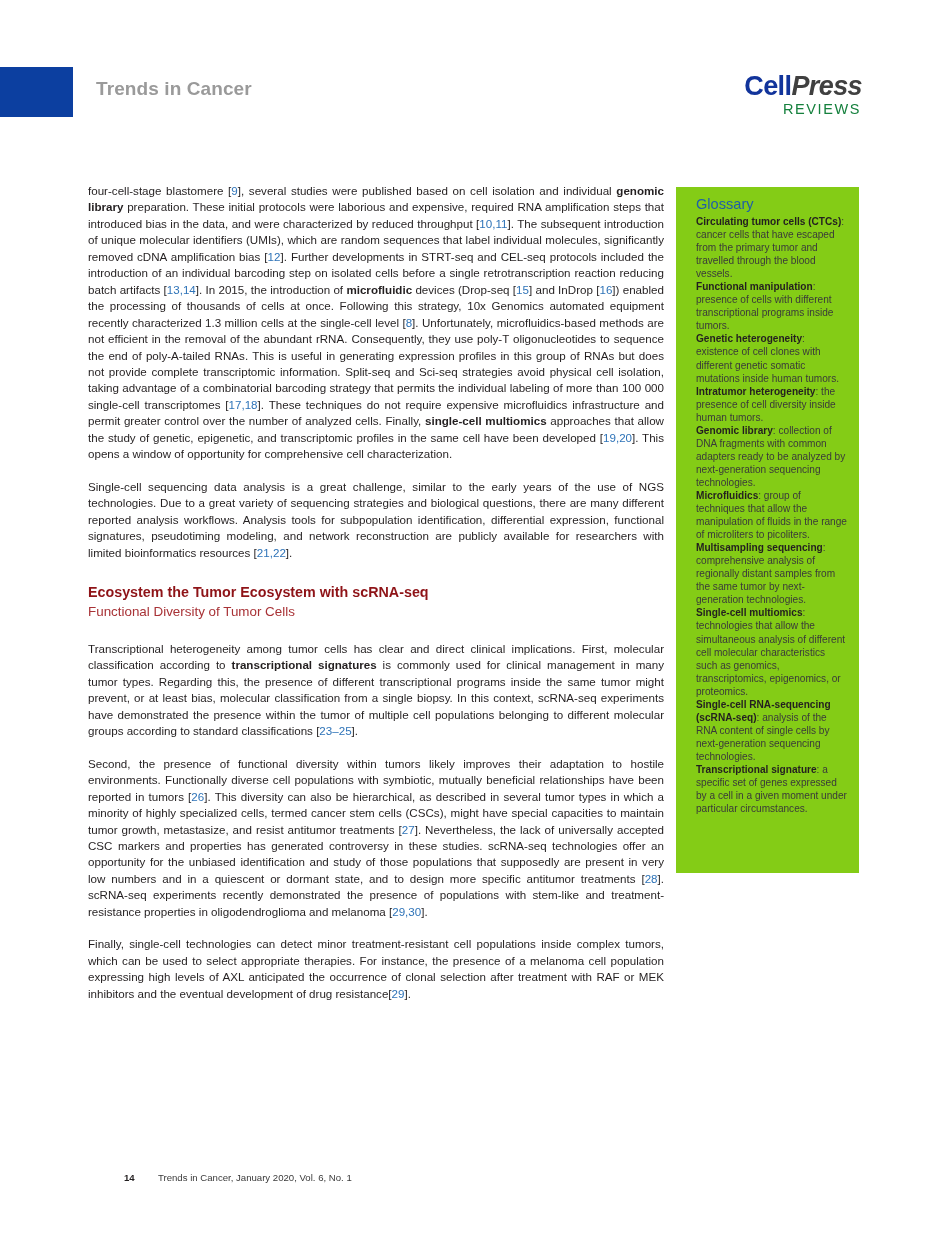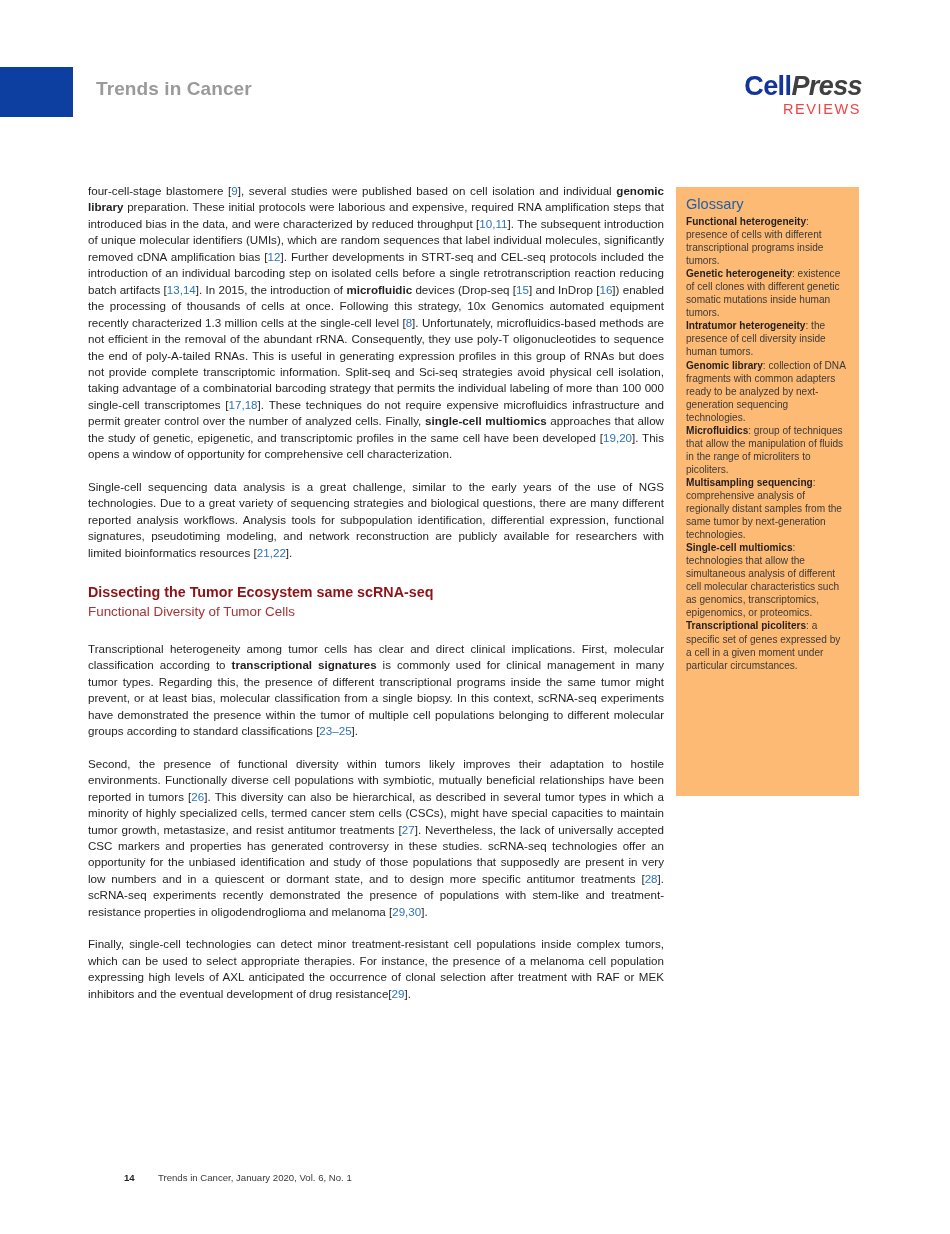--- a/index.html
+++ b/index.html
@@ -63,21 +63,21 @@
     font-weight: bold;
     font-size: 27px;
     letter-spacing: -0.6px;
     white-space: nowrap;
   }
   .cp-cell { color: #12349b; }
   .cp-press { color: #404040; font-style: italic; }
   .cp-reviews {
     font-family: "Liberation Sans", sans-serif;
     font-size: 14.5px;
-    color: #ef4444;
+    color: #15803d;
     letter-spacing: 1.6px;
     margin-top: 2px;
     padding-right: 1px;
   }
 
   
   #main-column {
     position: absolute;
     left: 88px;
     top: 183px;
@@ -111,24 +111,24 @@
     font-family: "Liberation Sans", sans-serif;
     line-height: 18px;
   }
 
   
   #glossary-box {
     position: absolute;
     left: 676px;
     top: 187px;
     width: 183px;
-    height: 609px;
-    background: #fdba74;
+    height: 686px;
+    background: #84cc16;
     box-sizing: border-box;
-    padding: 9px 11px 10px 10px;
+    padding: 9px 11px 10px 20px;
     overflow: hidden;
   }
   .glossary-title {
     font-size: 14.6px;
     color: #1f5fa9;
     font-family: "Liberation Sans", sans-serif;
     margin: 0 0 2px 0;
     line-height: 17px;
     font-weight: normal;
   }
@@ -172,36 +172,38 @@
   <div class="journal-title">Trends in Cancer</div>
   <div class="cp-logo">
     <div class="cp-wordmark"><span class="cp-cell">Cell</span><span class="cp-press">Press</span></div>
     <div class="cp-reviews">REVIEWS</div>
   </div>
 </div>
 
 <div id="main-column">
   <p>four-cell-stage blastomere [<span class="ref">9</span>], several studies were published based on cell isolation and individual <span class="kw">genomic library</span> preparation. These initial protocols were laborious and expensive, required RNA amplification steps that introduced bias in the data, and were characterized by reduced throughput [<span class="ref">10,11</span>]. The subsequent introduction of unique molecular identifiers (UMIs), which are random sequences that label individual molecules, significantly removed cDNA amplification bias [<span class="ref">12</span>]. Further developments in STRT-seq and CEL-seq protocols included the introduction of an individual barcoding step on isolated cells before a single retrotranscription reaction reducing batch artifacts [<span class="ref">13,14</span>]. In 2015, the introduction of <span class="kw">microfluidic</span> devices (Drop-seq [<span class="ref">15</span>] and InDrop [<span class="ref">16</span>]) enabled the processing of thousands of cells at once. Following this strategy, 10x Genomics automated equipment recently characterized 1.3 million cells at the single-cell level [<span class="ref">8</span>]. Unfortunately, microfluidics-based methods are not efficient in the removal of the abundant rRNA. Consequently, they use poly-T oligonucleotides to sequence the end of poly-A-tailed RNAs. This is useful in generating expression profiles in this group of RNAs but does not provide complete transcriptomic information. Split-seq and Sci-seq strategies avoid physical cell isolation, taking advantage of a combinatorial barcoding strategy that permits the individual labeling of more than 100 000 single-cell transcriptomes [<span class="ref">17,18</span>]. These techniques do not require expensive microfluidics infrastructure and permit greater control over the number of analyzed cells. Finally, <span class="kw">single-cell multiomics</span> approaches that allow the study of genetic, epigenetic, and transcriptomic profiles in the same cell have been developed [<span class="ref">19,20</span>]. This opens a window of opportunity for comprehensive cell characterization.</p>
   <p>Single-cell sequencing data analysis is a great challenge, similar to the early years of the use of NGS technologies. Due to a great variety of sequencing strategies and biological questions, there are many different reported analysis workflows. Analysis tools for subpopulation identification, differential expression, functional signatures, pseudotiming modeling, and network reconstruction are publicly available for researchers with limited bioinformatics resources [<span class="ref">21,22</span>].</p>
-  <h2 class="section-head">Dissecting the Tumor Ecosystem same scRNA-seq</h2>
+  <h2 class="section-head">Ecosystem the Tumor Ecosystem with scRNA-seq</h2>
   <h3 class="sub-head">Functional Diversity of Tumor Cells</h3>
   <p>Transcriptional heterogeneity among tumor cells has clear and direct clinical implications. First, molecular classification according to <span class="kw">transcriptional signatures</span> is commonly used for clinical management in many tumor types. Regarding this, the presence of different transcriptional programs inside the same tumor might prevent, or at least bias, molecular classification from a single biopsy. In this context, scRNA-seq experiments have demonstrated the presence within the tumor of multiple cell populations belonging to different molecular groups according to standard classifications [<span class="ref">23–25</span>].</p>
   <p>Second, the presence of functional diversity within tumors likely improves their adaptation to hostile environments. Functionally diverse cell populations with symbiotic, mutually beneficial relationships have been reported in tumors [<span class="ref">26</span>]. This diversity can also be hierarchical, as described in several tumor types in which a minority of highly specialized cells, termed cancer stem cells (CSCs), might have special capacities to maintain tumor growth, metastasize, and resist antitumor treatments [<span class="ref">27</span>]. Nevertheless, the lack of universally accepted CSC markers and properties has generated controversy in these studies. scRNA-seq technologies offer an opportunity for the unbiased identification and study of those populations that supposedly are present in very low numbers and in a quiescent or dormant state, and to design more specific antitumor treatments [<span class="ref">28</span>]. scRNA-seq experiments recently demonstrated the presence of populations with stem-like and treatment-resistance properties in oligodendroglioma and melanoma [<span class="ref">29,30</span>].</p>
   <p>Finally, single-cell technologies can detect minor treatment-resistant cell populations inside complex tumors, which can be used to select appropriate therapies. For instance, the presence of a melanoma cell population expressing high levels of AXL anticipated the occurrence of clonal selection after treatment with RAF or MEK inhibitors and the eventual development of drug resistance[<span class="ref">29</span>].</p>
 </div>
 
 <aside id="glossary-box">
   <div class="glossary-title">Glossary</div>
   <div>
-      <p class="glossary-entry"><span class="term">Functional heterogeneity</span>: presence of cells with different transcriptional programs inside tumors.</p>
+      <p class="glossary-entry"><span class="term">Circulating tumor cells (CTCs)</span>: cancer cells that have escaped from the primary tumor and travelled through the blood vessels.</p>
+      <p class="glossary-entry"><span class="term">Functional manipulation</span>: presence of cells with different transcriptional programs inside tumors.</p>
       <p class="glossary-entry"><span class="term">Genetic heterogeneity</span>: existence of cell clones with different genetic somatic mutations inside human tumors.</p>
       <p class="glossary-entry"><span class="term">Intratumor heterogeneity</span>: the presence of cell diversity inside human tumors.</p>
       <p class="glossary-entry"><span class="term">Genomic library</span>: collection of DNA fragments with common adapters ready to be analyzed by next-generation sequencing technologies.</p>
       <p class="glossary-entry"><span class="term">Microfluidics</span>: group of techniques that allow the manipulation of fluids in the range of microliters to picoliters.</p>
       <p class="glossary-entry"><span class="term">Multisampling sequencing</span>: comprehensive analysis of regionally distant samples from the same tumor by next-generation technologies.</p>
       <p class="glossary-entry"><span class="term">Single-cell multiomics</span>: technologies that allow the simultaneous analysis of different cell molecular characteristics such as genomics, transcriptomics, epigenomics, or proteomics.</p>
-      <p class="glossary-entry"><span class="term">Transcriptional picoliters</span>: a specific set of genes expressed by a cell in a given moment under particular circumstances.</p>
+      <p class="glossary-entry"><span class="term">Single-cell RNA-sequencing (scRNA-seq)</span>: analysis of the RNA content of single cells by next-generation sequencing technologies.</p>
+      <p class="glossary-entry"><span class="term">Transcriptional signature</span>: a specific set of genes expressed by a cell in a given moment under particular circumstances.</p>
     </div>
 </aside>
 
 <div id="page-footer">
   <span class="folio">14</span><span>Trends in Cancer, January 2020, Vol. 6, No. 1</span>
 </div>
 
 </body></html>

